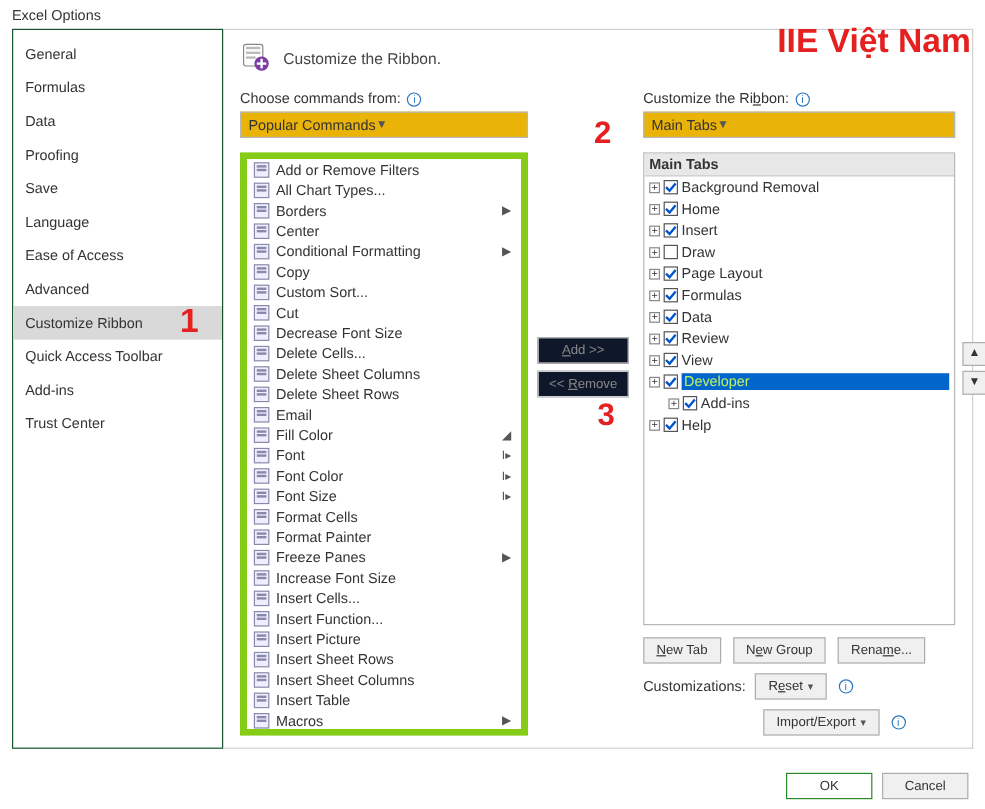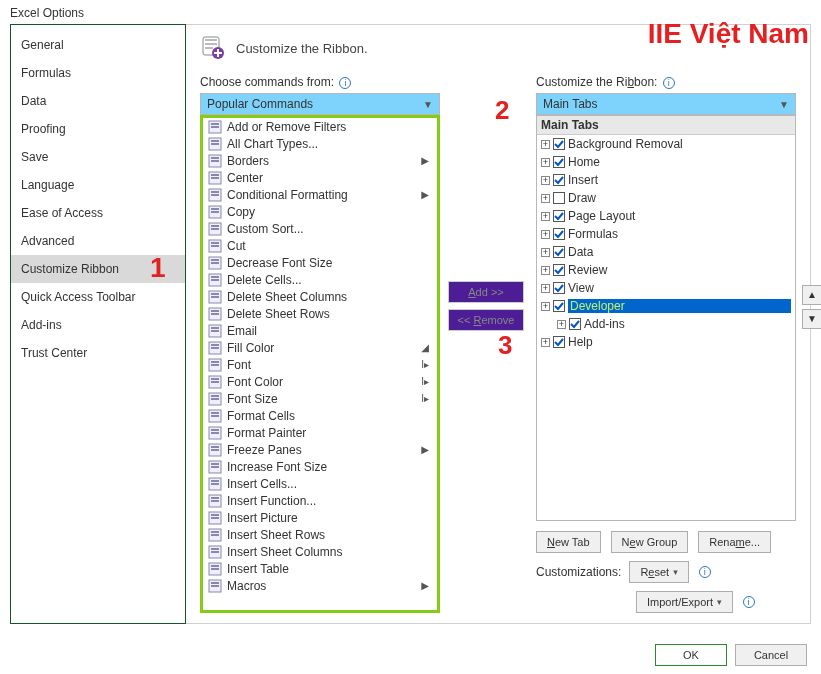--- a/index.html
+++ b/index.html
@@ -83,34 +83,35 @@
     border-radius: 50%;
     color: #2b77c0;
     font-size: 9px;
     line-height: 11px;
     text-align: center;
     vertical-align: middle;
     margin-left: 2px;
   }
   .dropdown {
     border: 1px solid #b7b7b7;
-    background: #7dd3fc;
+    background: #eab308;
     height: 22px;
     display: flex;
     align-items: center;
-    justify-content: space-between;
+    justify-content: flex-start;
     padding: 0 6px;
+    margin-bottom: 12px;
     cursor: pointer;
   }
   .dropdown .chev {
     font-size: 10px;
     color: #555;
   }
   .listbox {
-    border: 3px solid #84cc16;
+    border: 6px solid #84cc16;
     flex: 1;
     overflow-y: scroll;
     background: #fff;
     min-height: 0;
   }
   .cmd-item {
     display: flex;
     align-items: center;
     padding: 1px 4px;
     gap: 4px;
@@ -128,21 +129,21 @@
     margin-left: auto;
     font-size: 10px;
     color: #555;
     padding-right: 4px;
   }
   .mid-btn {
     display: block;
     width: 76px;
     height: 22px;
     border: 1px solid #ccc;
-    background: #4c1d95;
+    background: #0f172a;
     color: #888;
     text-align: center;
     line-height: 20px;
     margin-bottom: 6px;
     font-size: 11px;
   }
   .tree-box {
     border: 1px solid #b7b7b7;
     background: #fff;
     flex: 1;

